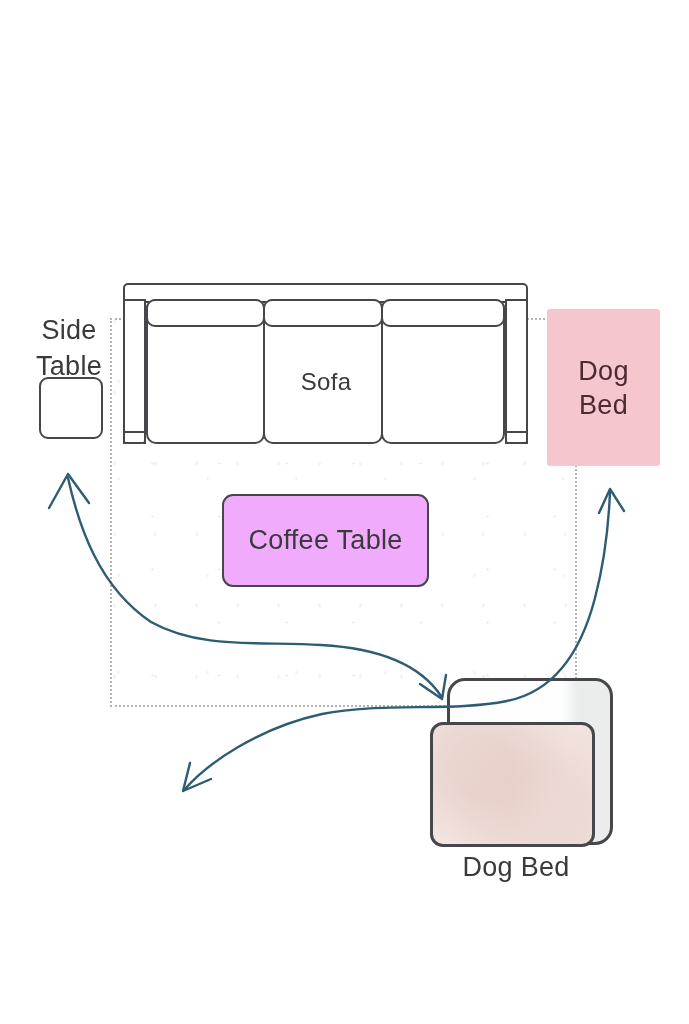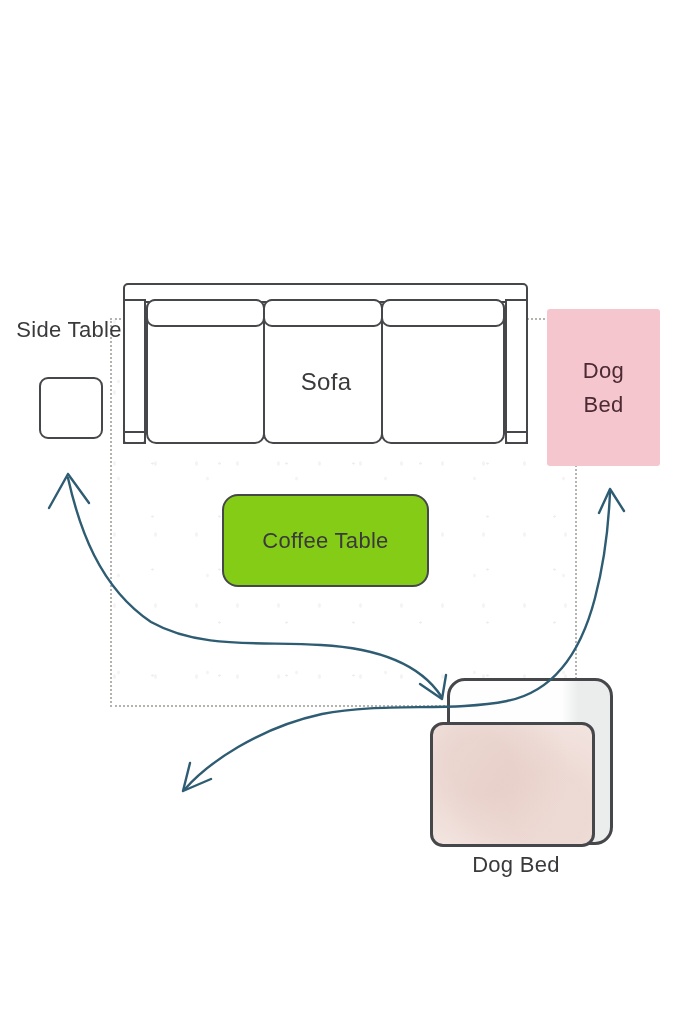--- a/index.html
+++ b/index.html
@@ -44,37 +44,37 @@
   .seat-1{left:146px;width:119px;}
   .seat-2{left:263px;width:120px;}
   .seat-3{left:381px;width:124px;}
   .back-cushion{position:absolute;left:-2px;top:-2px;height:28px;border-radius:9px;
     border:2px solid var(--furniture-line);background:#ffffff;box-sizing:border-box;}
   .seat-1 .back-cushion{width:119px;}
   .seat-2 .back-cushion{width:120px;}
   .seat-3 .back-cushion{width:124px;}
 
   
-  .label{color:var(--label-text);font-size:22px;letter-spacing:.3px;text-align:center;}
+  .label{color:var(--label-text);font-size:27px;letter-spacing:.3px;text-align:center;}
   .side-table-label{left:14px;top:312px;width:110px;line-height:36px;}
   .sofa-label{left:246px;top:368px;width:160px;font-size:24px;}
   .dog-bed-bottom-label{left:416px;top:852px;width:200px;}
 
   
   .side-table{left:39px;top:377px;width:64px;height:62px;
     border:2px solid var(--furniture-line);border-radius:9px;background:#ffffff;}
 
   
   .dog-bed-spot{left:547px;top:309px;width:113px;height:157px;border-radius:3px;
     background:var(--dog-bed-spot-fill);display:flex;align-items:center;justify-content:center;}
   .dog-bed-spot .label{color:var(--dog-bed-spot-text);width:70px;line-height:34px;}
 
   
-  .coffee-table{left:222px;top:494px;width:207px;height:93px;background:#84cc16;
-    border:2px solid var(--furniture-line);border-radius:16px;
+  .coffee-table{left:222px;top:494px;width:207px;height:93px;background:#f0abfc;
+    border:2px solid var(--furniture-line);border-radius:11px;
     display:flex;align-items:center;justify-content:center;}
 
   
   .dog-bed-outer{left:447px;top:678px;width:166px;height:167px;
     border:3px solid var(--furniture-line);border-radius:18px;
     background:linear-gradient(to right,#fefefe 70%,var(--bed-shading) 80%);}
   .dog-bed-cushion{left:430px;top:722px;width:165px;height:125px;
     border:3px solid var(--furniture-line);border-radius:13px;
     background-image:
       radial-gradient(circle at 30% 35%, rgba(227,199,192,.55) 0 22%, transparent 65%),

